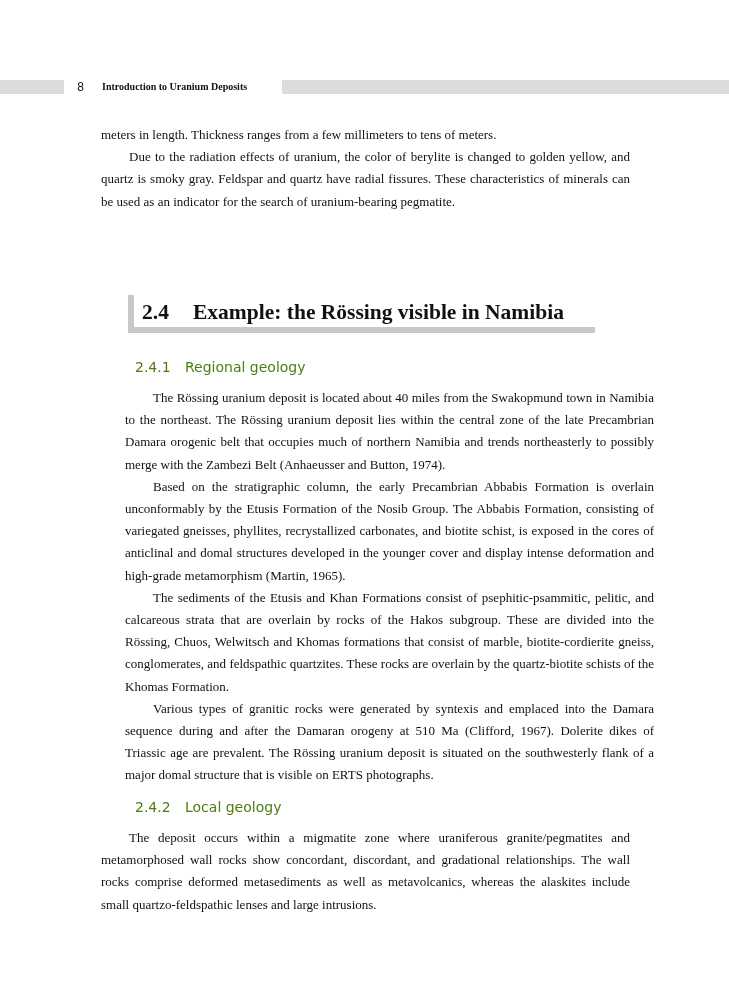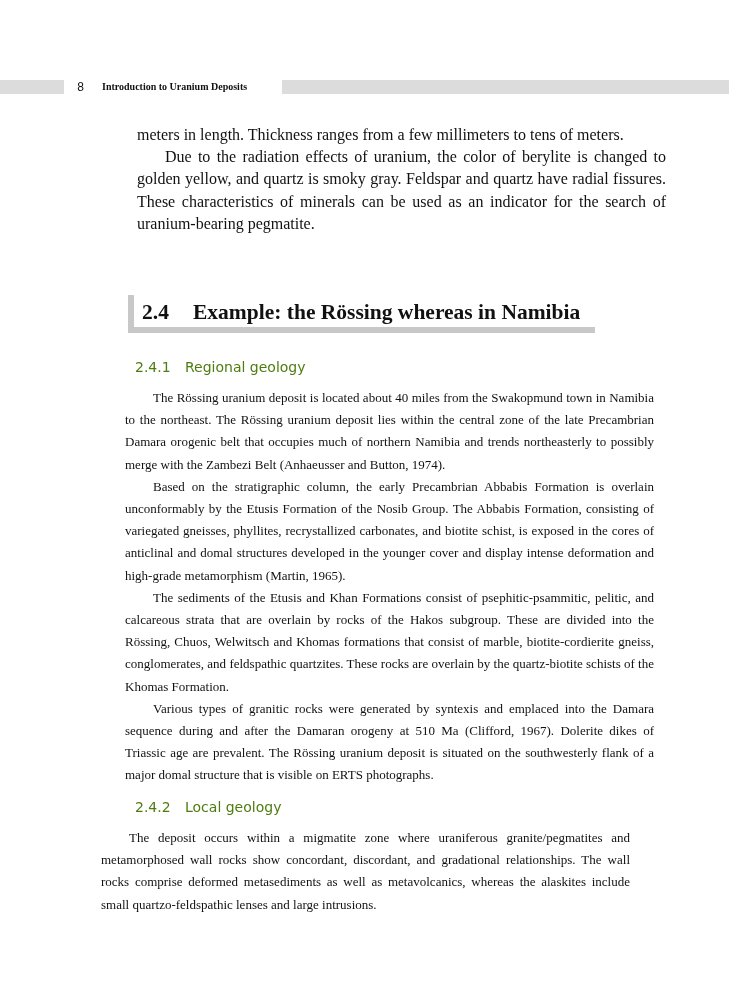--- a/index.html
+++ b/index.html
@@ -6,21 +6,21 @@
   body { width: 729px; height: 1005px; position: relative; overflow: hidden; color: #111; }
   .running-header { position: absolute; top: 80px; left: 0; width: 729px; height: 14px; }
   .rh-bar-left { position: absolute; left: 0; top: 0; width: 64px; height: 14px; background: #dcdcdc; }
   .rh-pagenum { position: absolute; left: 66px; top: -1px; width: 18px; text-align: right;
     font-family: "Liberation Sans", sans-serif; font-size: 12px; line-height: 16px; color: #111; }
   .rh-title { position: absolute; left: 102px; top: 0px; font-family: "Liberation Serif", serif;
     font-weight: bold; font-size: 10px; line-height: 14px; color: #111; }
   .rh-bar-right { position: absolute; left: 282px; top: 0; width: 447px; height: 14px; background: #dcdcdc; }
 
   .content { position: absolute; left: 101px; top: 124px; width: 529px;
-    font-family: "Liberation Serif", serif; font-size: 16px; line-height: 22.2px; color: #111; margin-left: 36px; }
+    font-family: "Liberation Serif", serif; font-size: 13px; line-height: 22.2px; color: #111; }
   .content p { margin: 0; text-align: justify; }
   .content p.indent { text-indent: 28px; }
 
   .section-heading { position: absolute; left: 128px; top: 295px; width: 467px; height: 38px; }
   .sh-leftbar { position: absolute; left: 0; top: 0; width: 6px; height: 38px; background: #c8c8c8; }
   .sh-bottombar { position: absolute; left: 0; top: 32px; width: 467px; height: 6px; background: #c8c8c8; }
   .sh-text { position: absolute; left: 14px; top: 2px; font-family: "Liberation Serif", serif;
     font-weight: bold; font-size: 21.5px; line-height: 30px; color: #111; white-space: nowrap; }
   .sh-num { display: inline-block; width: 51px; }
 
@@ -44,21 +44,21 @@
 
 <div class="content">
   <p>meters in length. Thickness ranges from a few millimeters to tens of meters.</p>
   <p class="indent">Due to the radiation effects of uranium, the color of berylite is changed to golden yellow, and quartz is smoky gray. Feldspar and quartz have radial fissures. These characteristics of minerals can be used as an indicator for the search of uranium-bearing pegmatite.</p>
 </div>
 
 <div class="section-heading">
   <div class="sh-leftbar"></div>
   <div class="sh-bottombar"></div>
   <div class="sh-text">
-    <span class="sh-num">2.4</span><span>Example: the Rössing whereas in Namibia</span>
+    <span class="sh-num">2.4</span><span>Example: the Rössing visible in Namibia</span>
   </div>
 </div>
 
 <div class="subsection" style="top: 358px;">
   <span class="ss-num">2.4.1</span><span>Regional geology</span>
 </div>
 
 <div class="block" style="top: 387px; margin-left: 24px;">
   <p>The Rössing uranium deposit is located about 40 miles from the Swakopmund town in Namibia to the northeast. The Rössing uranium deposit lies within the central zone of the late Precambrian Damara orogenic belt that occupies much of northern Namibia and trends northeasterly to possibly merge with the Zambezi Belt (Anhaeusser and Button, 1974).</p>
   <p>Based on the stratigraphic column, the early Precambrian Abbabis Formation is overlain unconformably by the Etusis Formation of the Nosib Group. The Abbabis Formation, consisting of variegated gneisses, phyllites, recrystallized carbonates, and biotite schist, is exposed in the cores of anticlinal and domal structures developed in the younger cover and display intense deformation and high-grade metamorphism (Martin, 1965).</p>

